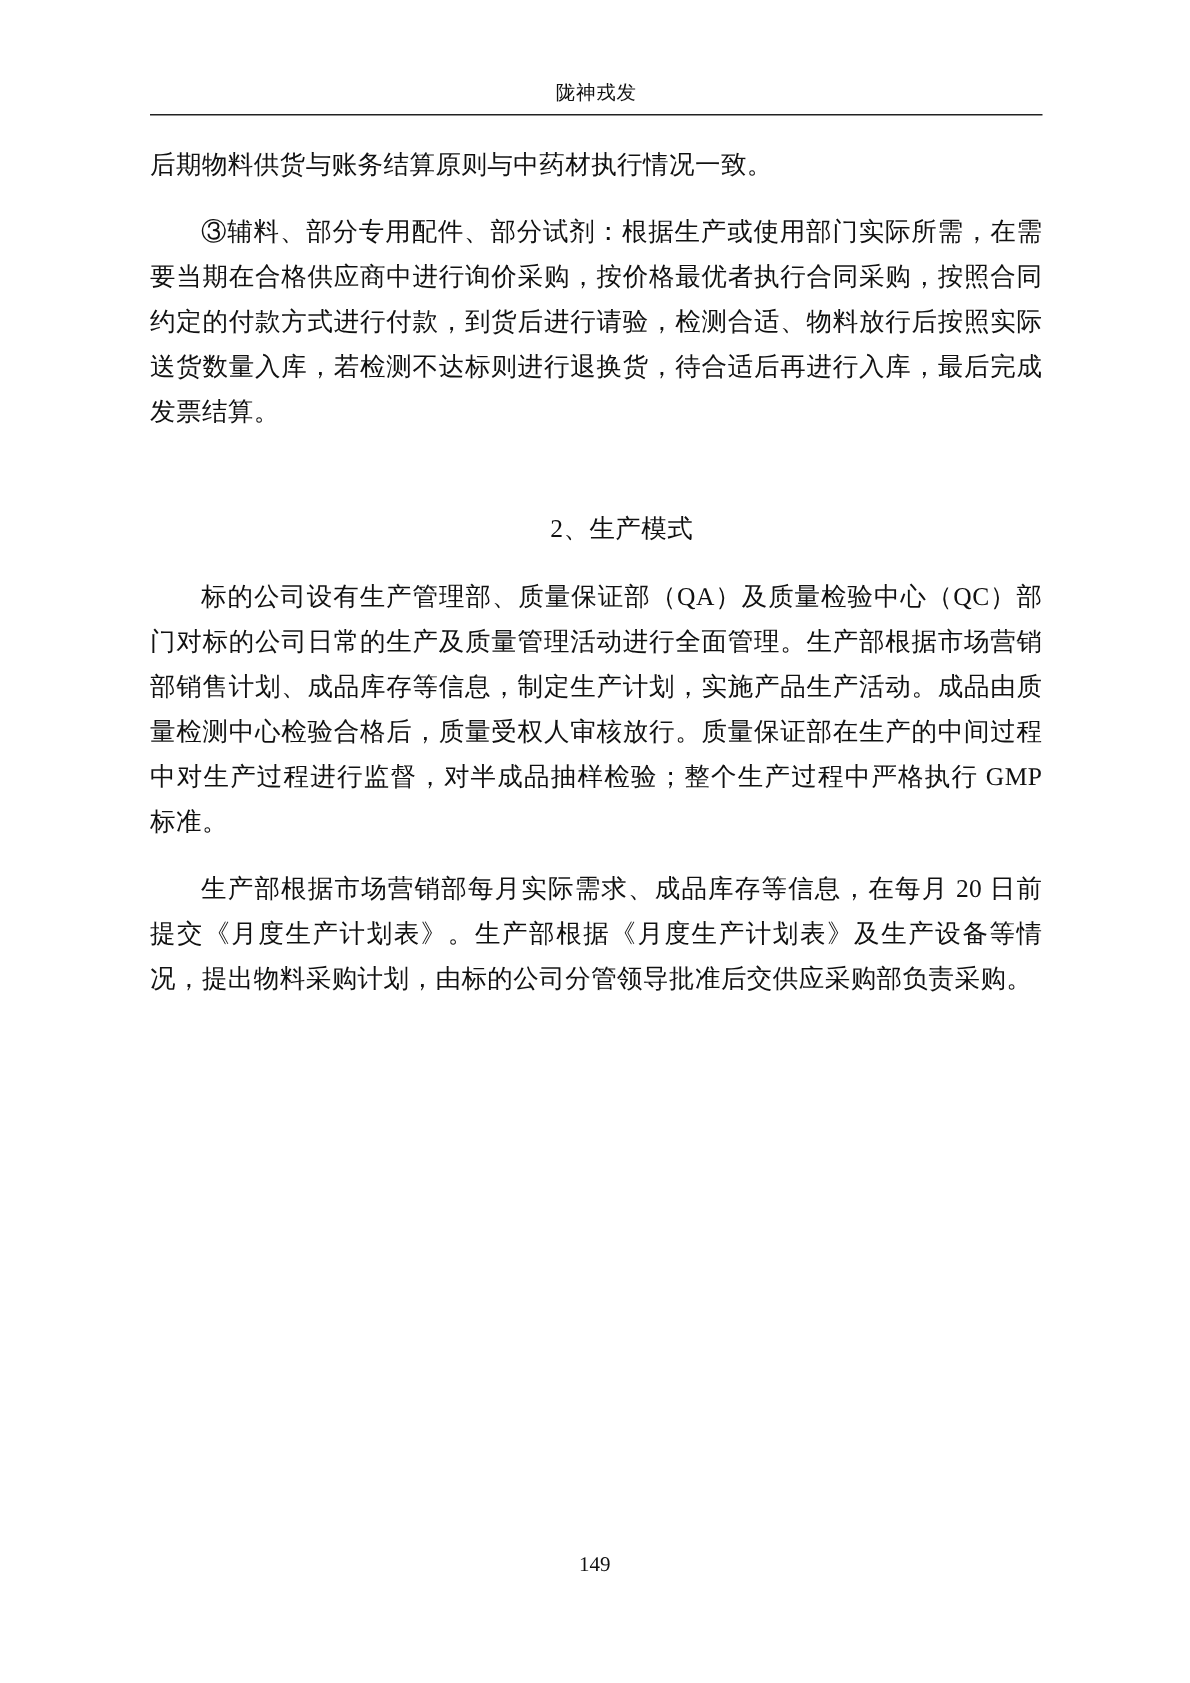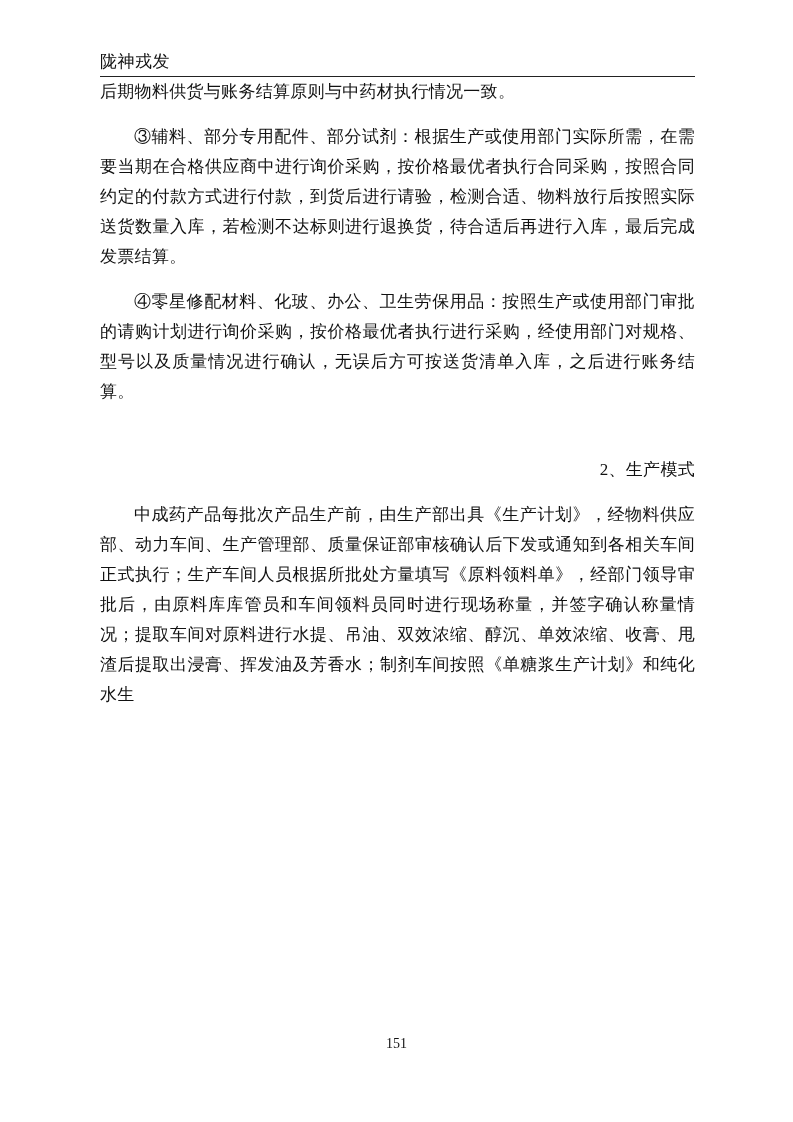--- a/index.html
+++ b/index.html
@@ -11,54 +11,54 @@
     font-family: "Liberation Serif", "DejaVu Serif", serif;
     position: relative;
     overflow: hidden;
   }
   .page-header {
     position: absolute;
     left: 100px;
     right: 98px;
     top: 53px;
     display: flex;
-    justify-content: flex-start;
+    justify-content: center;
     align-items: flex-end;
-    font-size: 17px;
+    font-size: 13px;
     line-height: 18px;
     letter-spacing: 0.5px;
   }
   .header-rule {
     position: absolute;
     left: 100px;
     right: 98px;
     top: 76px;
     border-bottom: 1.2px solid #222222;
     height: 0;
   }
   .page-body {
     position: absolute;
     left: 100px;
     right: 98px;
-    top: 77px;
+    top: 95px;
   }
   .page-body p {
     margin: 15px 0 0 0;
     font-size: 17px;
     line-height: 30px;
     text-align: justify;
     text-justify: inter-ideograph;
     word-break: break-all;
     letter-spacing: 0.3px;
   }
   .page-body p:first-child { margin-top: 0; }
   .page-body p.indent { text-indent: 2em; }
   .page-body p.heading {
     text-indent: 2em;
-    text-align: right;
+    text-align: center;
     margin-top: 48px;
   }
   .page-footer {
     position: absolute;
     left: 0;
     right: 0;
     top: 1034px;
     text-align: center;
     font-size: 14px;
     line-height: 20px;
@@ -71,22 +71,22 @@
 
   <header class="page-header">
     <span>陇神戎发</span>
   </header>
 
   <div class="header-rule"></div>
 
   <main class="page-body" id="doc-body">
       <p class="noindent">后期物料供货与账务结算原则与中药材执行情况一致。</p>
       <p class="indent">③辅料、部分专用配件、部分试剂：根据生产或使用部门实际所需，在需要当期在合格供应商中进行询价采购，按价格最优者执行合同采购，按照合同约定的付款方式进行付款，到货后进行请验，检测合适、物料放行后按照实际送货数量入库，若检测不达标则进行退换货，待合适后再进行入库，最后完成发票结算。</p>
-      <p class="indent">④零星修配材料、化玻、办公、卫生劳保用品：按照生产或使用部门审批的请购计划进行询价采购，按价格最优者执行进行采购，经使用部门对规格、型号以及质量情况进行确认，无误后方可按送货清单入库，之后进行账务结算。</p>
       <p class="heading">2、生产模式</p>
-      <p class="indent">中成药产品每批次产品生产前，由生产部出具《生产计划》，经物料供应部、动力车间、生产管理部、质量保证部审核确认后下发或通知到各相关车间正式执行；生产车间人员根据所批处方量填写《原料领料单》，经部门领导审批后，由原料库库管员和车间领料员同时进行现场称量，并签字确认称量情况；提取车间对原料进行水提、吊油、双效浓缩、醇沉、单效浓缩、收膏、甩渣后提取出浸膏、挥发油及芳香水；制剂车间按照《单糖浆生产计划》和纯化水生</p>
+      <p class="indent">标的公司设有生产管理部、质量保证部（QA）及质量检验中心（QC）部门对标的公司日常的生产及质量管理活动进行全面管理。生产部根据市场营销部销售计划、成品库存等信息，制定生产计划，实施产品生产活动。成品由质量检测中心检验合格后，质量受权人审核放行。质量保证部在生产的中间过程中对生产过程进行监督，对半成品抽样检验；整个生产过程中严格执行 GMP 标准。</p>
+      <p class="indent">生产部根据市场营销部每月实际需求、成品库存等信息，在每月 20 日前提交《月度生产计划表》。生产部根据《月度生产计划表》及生产设备等情况，提出物料采购计划，由标的公司分管领导批准后交供应采购部负责采购。</p>
     </main>
 
   <footer class="page-footer">
-    <span>151</span>
+    <span>149</span>
   </footer>
 
 </div>
 
 </body></html>

